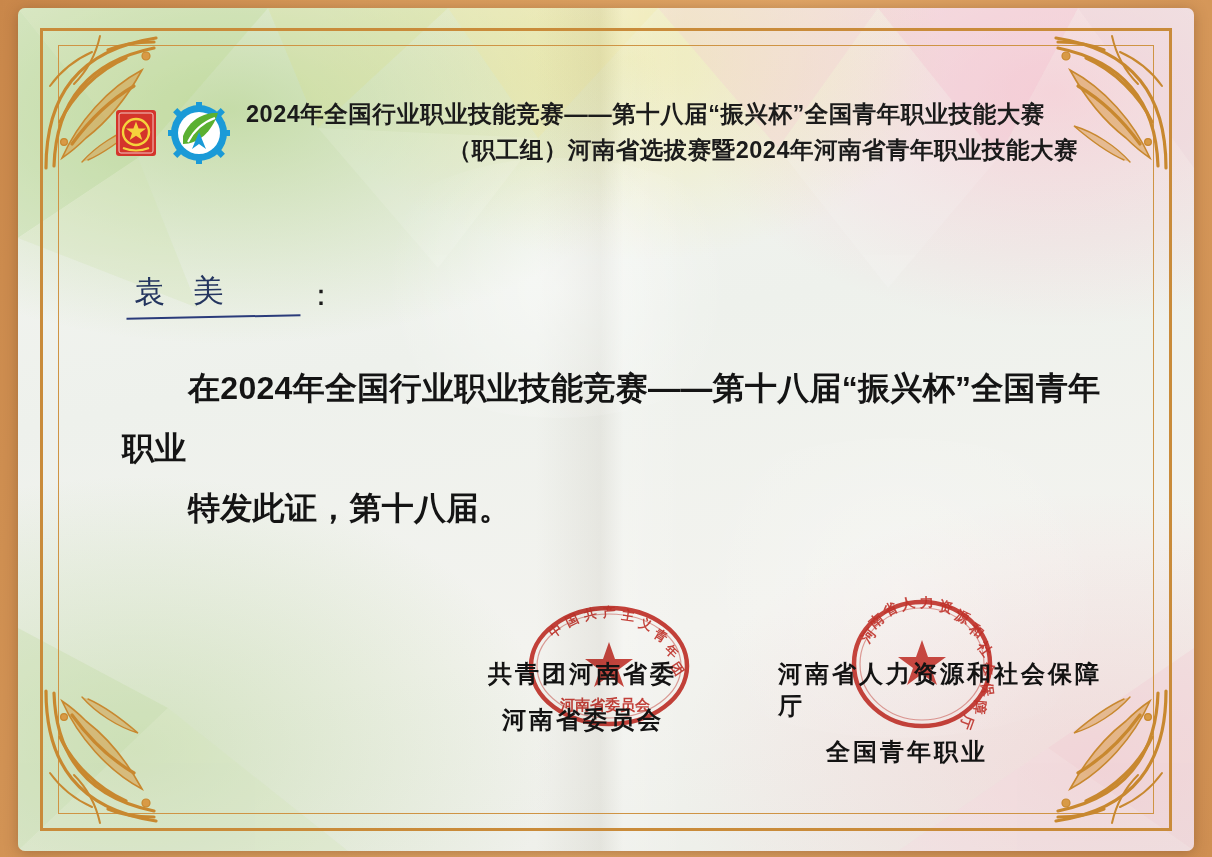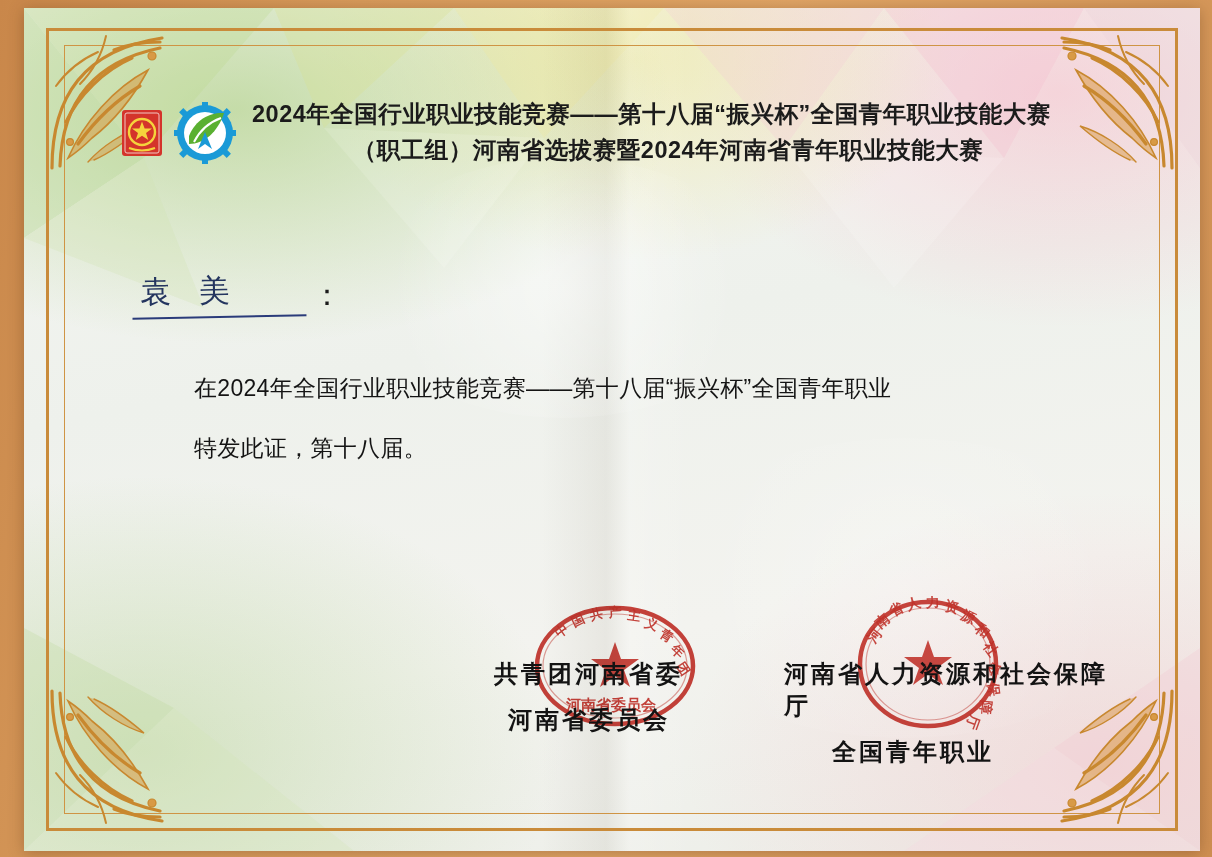--- a/index.html
+++ b/index.html
@@ -20,33 +20,34 @@
     width: 1212px;
     height: 857px;
     background:
       linear-gradient(105deg, #c9874a 0%, #d79a5b 25%, #e0a566 55%, #cf8f52 100%);
     overflow: hidden;
   }
 
   
   #certificate {
     position: absolute;
-    left: 24px;
+    left: 18px;
     top: 8px;
     width: 1176px;
     height: 843px;
     background:
       radial-gradient(ellipse 60% 45% at 18% 12%, rgba(160,200,110,0.55) 0%, rgba(160,200,110,0.0) 62%),
       radial-gradient(ellipse 45% 40% at 52% 6%, rgba(235,225,120,0.45) 0%, rgba(235,225,120,0.0) 60%),
       radial-gradient(ellipse 50% 45% at 88% 10%, rgba(250,170,190,0.42) 0%, rgba(250,170,190,0.0) 62%),
       radial-gradient(ellipse 55% 50% at 10% 88%, rgba(150,195,105,0.35) 0%, rgba(150,195,105,0.0) 65%),
       radial-gradient(ellipse 55% 50% at 92% 90%, rgba(245,175,185,0.33) 0%, rgba(245,175,185,0.0) 65%),
       linear-gradient(170deg, #f5f6f2 0%, #eef1ec 40%, #f3f3ef 70%, #eceee8 100%);
     box-shadow: 0 2px 14px rgba(90,50,20,0.35);
     overflow: hidden;
+    border-radius: 7px;
   }
 
   
   #poly-wash {
     position: absolute;
     inset: 0;
     pointer-events: none;
     opacity: .55;
   }
 
@@ -109,21 +110,21 @@
   .head-line {
     font-family: "Liberation Sans", sans-serif;
     font-weight: bold;
     font-size: 23.5px;
     letter-spacing: .5px;
     color: #1b1b1b;
     line-height: 1.55;
     white-space: nowrap;
   }
   .head-line.l2 {
-    text-align: center;
+    text-align: right;
     padding-right: 26px;
   }
 
   
   #recipient-row {
     position: absolute;
     left: 108px;
     top: 262px;
     display: flex;
     align-items: flex-end;
@@ -146,22 +147,22 @@
     padding-bottom: 2px;
   }
 
   
   #body-text {
     position: absolute;
     left: 104px;
     top: 350px;
     width: 1000px;
     font-family: "Liberation Sans", sans-serif;
-    font-size: 23px;
-    font-weight: normal;
+    font-size: 32px;
+    font-weight: bold;
     color: #141414;
     line-height: 60px;
     letter-spacing: .3px;
   }
   .p-indent { text-indent: 66px; }
   .award-blank {
     display: inline-block;
     min-width: 64px;
     text-align: center;
     font-family: "Liberation Serif", serif;

